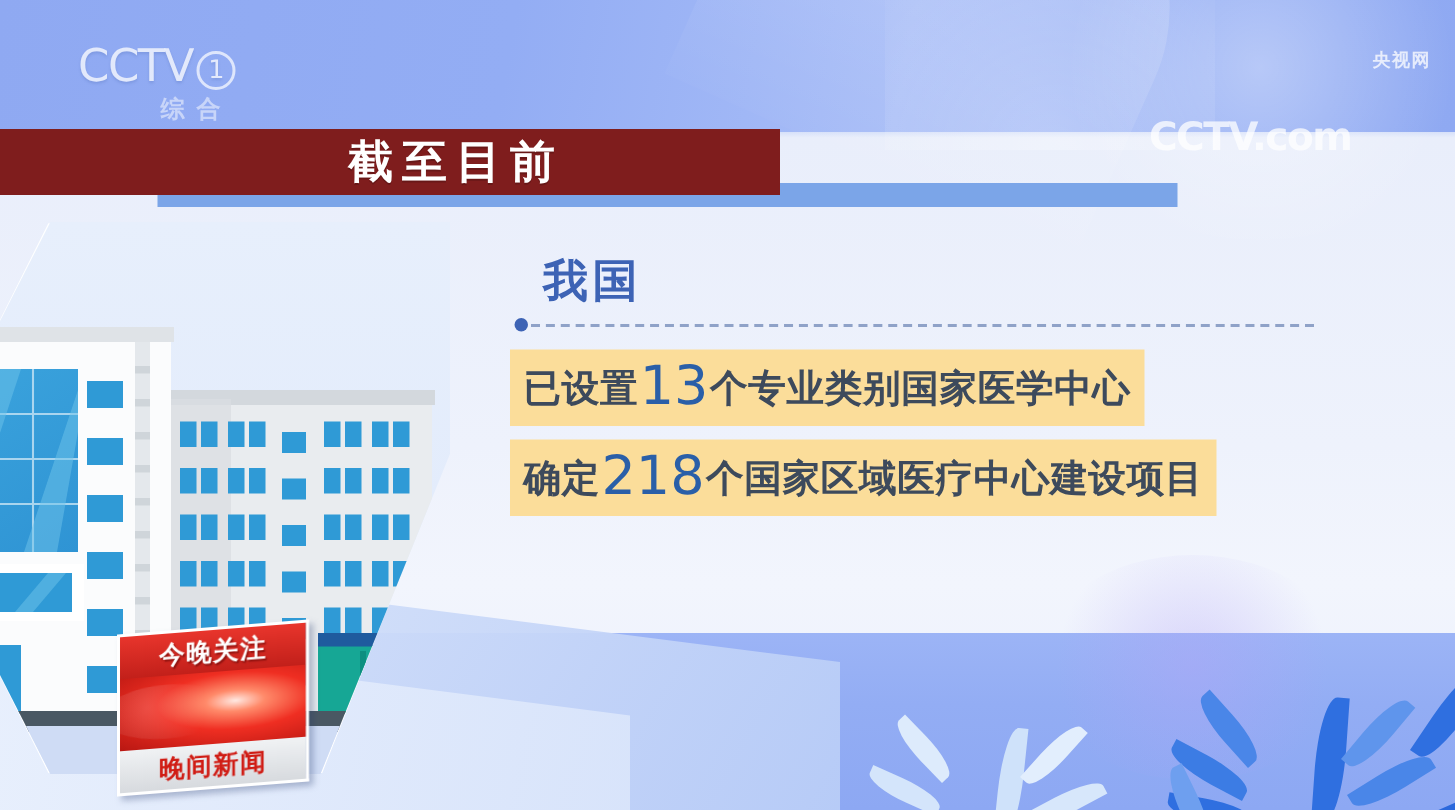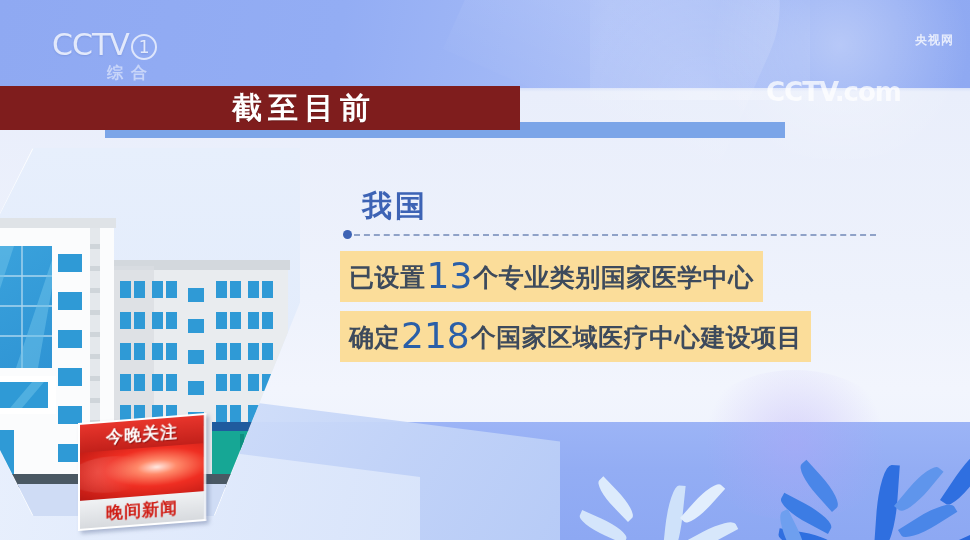--- a/index.html
+++ b/index.html
@@ -115,21 +115,21 @@
   .wm-right .wm-cctv {
     font-size:26px; font-weight:bold; letter-spacing:-1px; line-height:1;
   }
   .wm-right .wm-com { font-size:26px; font-weight:bold; letter-spacing:-1px; }
   .wm-right .wm-cn {
     position:absolute; right:2px; top:2px; font-size:12px; font-weight:bold;
     letter-spacing:1px; color:rgba(255,255,255,.95);
   }
 
   
-  .copy { position:absolute; left:340px; top:190px; width:600px; }
+  .copy { position:absolute; left:340px; top:172px; width:600px; }
   .copy-head {
     font-size:30px; font-weight:bold; color:#3d63b5; letter-spacing:3px;
     line-height:1.05; padding-left:22px;
   }
   .dash-row { position:relative; height:16px; margin-top:4px; }
   .dash-dot {
     position:absolute; left:3px; top:4px; width:9px; height:9px;
     border-radius:50%; background:#3d63b5;
   }
   .dash-line {

